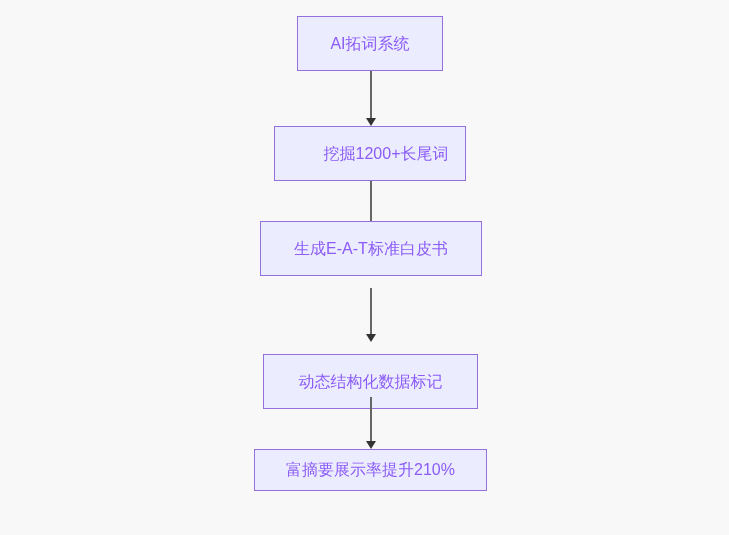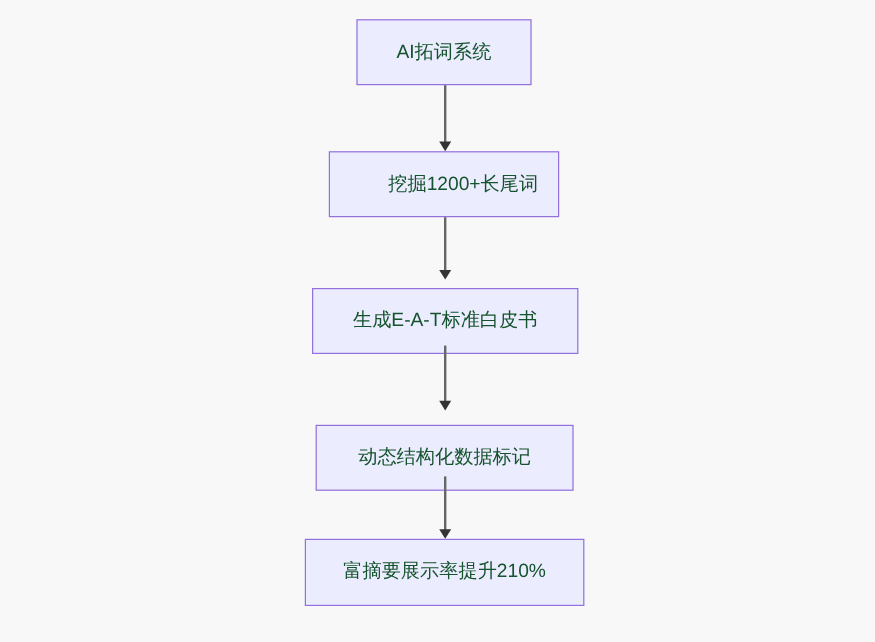--- a/index.html
+++ b/index.html
@@ -13,34 +13,34 @@
     height: 535px;
     background: #f8f8f8;
     font-family: "Liberation Sans", "DejaVu Sans", sans-serif;
     overflow: hidden;
   }
   .node {
     position: absolute;
     box-sizing: border-box;
     background: #ECECFF;
     border: 1.5px solid #9370DB;
-    color: #14532d;
+    color: #8b5cf6;
     font-size: 16px;
     line-height: 1.2;
     display: flex;
     align-items: center;
     justify-content: center;
     text-align: center;
     white-space: nowrap;
   }
   .n1 { left: 297px; top: 16px;  width: 146px; height: 55px; }
   .n2 { left: 274px; top: 126px; width: 192px; height: 55px; padding-left: 32px; }
-  .n3 { left: 260px; top: 240px; width: 222px; height: 55px; }
+  .n3 { left: 260px; top: 221px; width: 222px; height: 55px; }
   .n4 { left: 263px; top: 342px; width: 215px; height: 55px; margin-top: 12px; }
-  .n5 { left: 254px; top: 449px; width: 233px; height: 56px; }
+  .n5 { left: 254px; top: 449px; width: 233px; height: 42px; }
 
   .edge {
     position: absolute;
     left: 364.5px;
     width: 12px;
   }
   .e1 { top: 71px;  height: 55px; }
   .e2 { top: 181px; height: 52px; }
   .e3 { top: 288px; height: 54px; }
   .e4 { top: 397px; height: 52px; }

